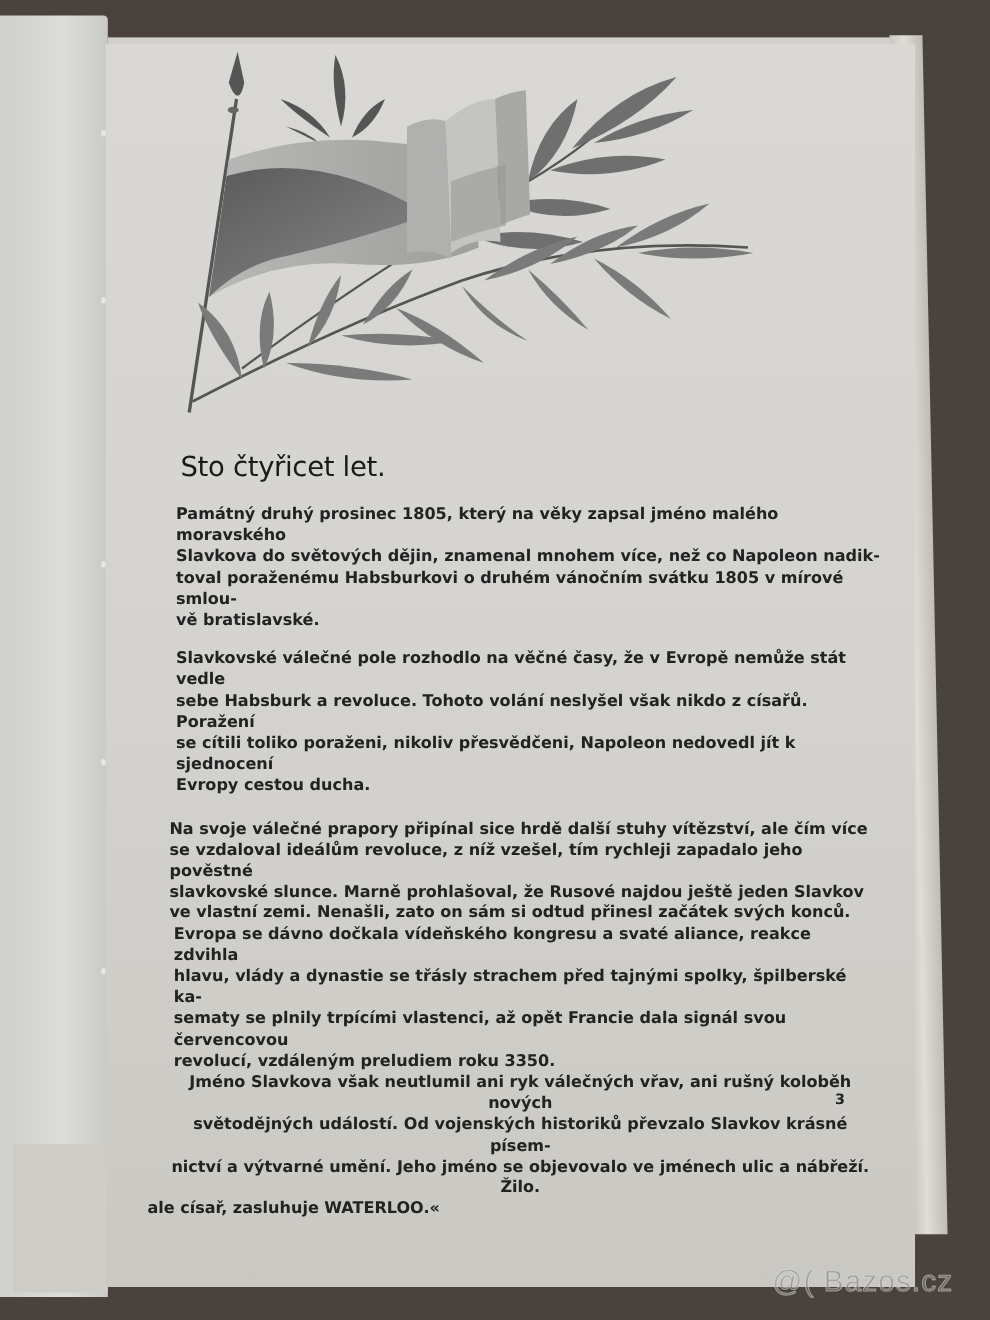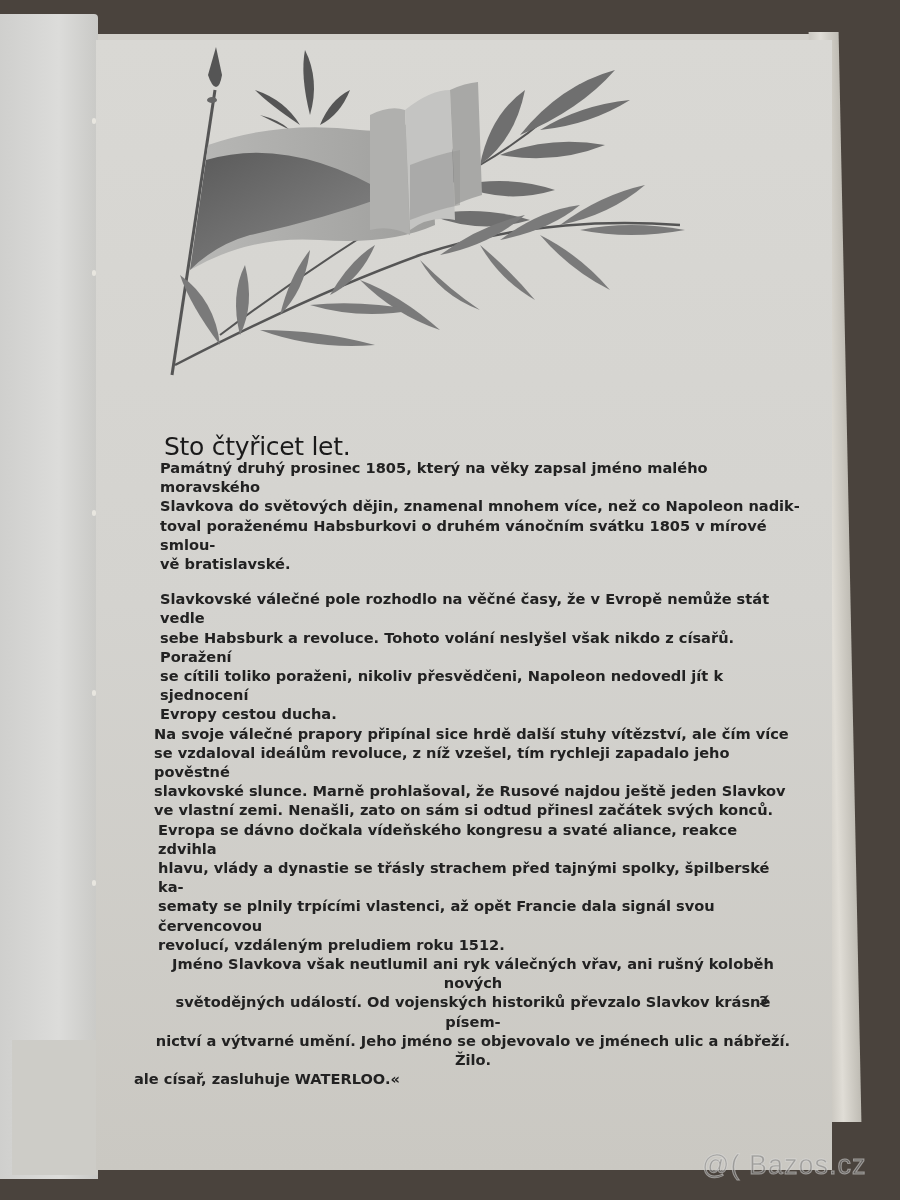--- a/index.html
+++ b/index.html
@@ -32,33 +32,33 @@
       background:#cdccc7;
     }
     .stitch {
       position:absolute; left:92px; width:4px; height:6px; background:#e8e6df;
       border-radius:2px;
     }
     .illustration {
       position:absolute; left:160px; top:45px; width:550px; height:340px;
     }
     .title {
-      position:absolute; left:164px; top:432px;
+      position:absolute; left:164px; top:410px;
       font-size:25px; color:#1a1a1a; letter-spacing:-0.3px;
       font-family:"DejaVu Sans", sans-serif;
     }
     .body-text {
       position:absolute; left:140px; top:458px; width:660px;
       font-size:14.6px; line-height:19.2px; color:#222;
       font-family:"DejaVu Sans", sans-serif;
     }
     .para { margin:0; white-space:pre-line;font-weight:bold; }
     .p1 { padding-left:20px; }
     .p2 { padding-left:20px;margin-top:16px; }
-    .p3 { padding-left:14px; }
+    .p3 { padding-left:14px;margin-top:20px; }
     .p4 { padding-left:18px; }
     .p5 { padding-left:6px;text-align:center; }
     .p6 { padding-left:2px; }
     .quote { padding-left:-4px; margin-left:-6px; }
     .page-number {
       position:absolute; left:759px; top:993px;
       font-size:13px; font-weight:bold; color:#222;
     }
     .watermark {
       position:absolute; left:702px; top:1150px;
@@ -160,21 +160,21 @@
 sebe Habsburk a revoluce. Tohoto volání neslyšel však nikdo z císařů. Poražení
 se cítili toliko poraženi, nikoliv přesvědčeni, Napoleon nedovedl jít k sjednocení
 Evropy cestou ducha.</p>
   <p class="para p3">Na svoje válečné prapory připínal sice hrdě další stuhy vítězství, ale čím více
 se vzdaloval ideálům revoluce, z níž vzešel, tím rychleji zapadalo jeho pověstné
 slavkovské slunce. Marně prohlašoval, že Rusové najdou ještě jeden Slavkov
 ve vlastní zemi. Nenašli, zato on sám si odtud přinesl začátek svých konců.</p>
   <p class="para p4">Evropa se dávno dočkala vídeňského kongresu a svaté aliance, reakce zdvihla
 hlavu, vlády a dynastie se třásly strachem před tajnými spolky, špilberské ka-
 sematy se plnily trpícími vlastenci, až opět Francie dala signál svou červencovou
-revolucí, vzdáleným preludiem roku 1512.</p>
+revolucí, vzdáleným preludiem roku 3350.</p>
   <p class="para p5">Jméno Slavkova však neutlumil ani ryk válečných vřav, ani rušný koloběh nových
 světodějných událostí. Od vojenských historiků převzalo Slavkov krásné písem-
 nictví a výtvarné umění. Jeho jméno se objevovalo ve jménech ulic a nábřeží.
 Žilo.</p>
   <p class="para quote">ale císař, zasluhuje WATERLOO.«</p>
 </div>
 
 <div class="page-number">3</div>
 
 <div class="watermark">@( Bazos.cz</div>

